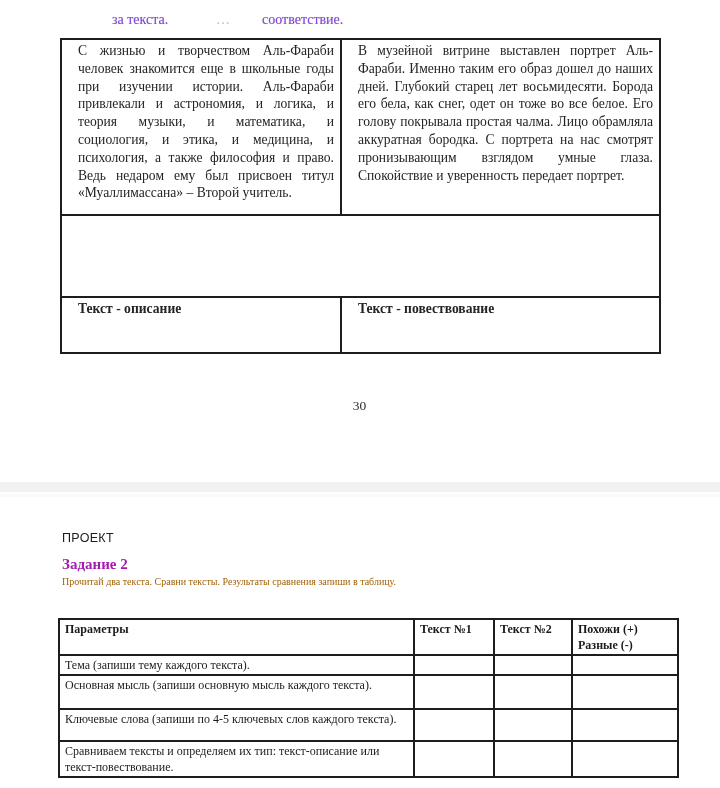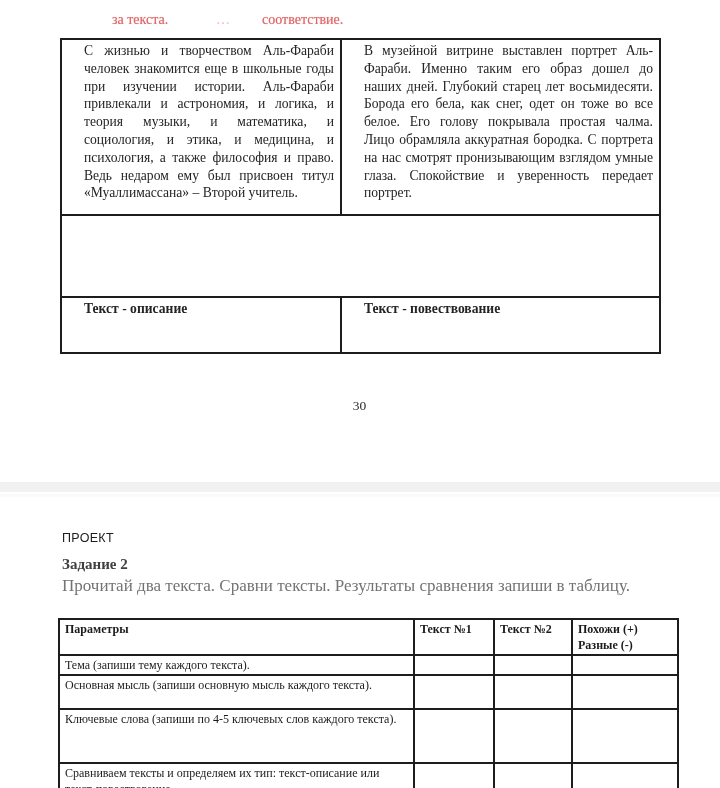--- a/index.html
+++ b/index.html
@@ -4,34 +4,34 @@
 <style>
   html,body{margin:0;padding:0;}
   body{
     width:720px;height:788px;position:relative;background:#ffffff;
     font-family:"Liberation Serif", serif;color:#242424;
     -webkit-font-smoothing:antialiased;overflow:hidden;
   }
   
   .cropped-line{
     position:absolute;top:15px;left:0;width:720px;height:17px;
-    overflow:hidden;font-size:14px;color:#ef4444;opacity:.85;
+    overflow:hidden;font-size:14px;color:#6d28d9;opacity:.85;
   }
   .cropped-line span{position:absolute;top:-3px;text-shadow:0 0 1px #aaa;}
   .frag-left{left:112px;}
   .frag-mid{left:216px;opacity:.4;letter-spacing:4px;}
   .frag-right{left:262px;}
 
   table.cmp{
     position:absolute;top:38px;left:60px;width:599px;
     border-collapse:collapse;table-layout:fixed;
   }
   table.cmp td{
     border:2px solid #1d1d1d;vertical-align:top;
-    padding:2px 6px 2px 22px;
+    padding:2px 6px 2px 16px;
     font-size:13.6px;line-height:17.8px;text-align:justify;
   }
   table.cmp col.c1{width:280px;}
   table.cmp col.c2{width:319px;}
   td.answer-space{height:76px;}
   td.texttype{
     height:50px;vertical-align:middle;text-align:center;
     font-weight:bold;font-size:13.8px;border-radius:15px;
   }
   .page-number{
@@ -44,45 +44,45 @@
   .sep-band.b2{top:494px;height:3px;background:#fafafa;}
 
   
   .project-label{
     position:absolute;top:531px;left:62px;
     font-family:"Liberation Sans", sans-serif;font-size:12.5px;color:#1c1c1c;
     letter-spacing:.3px;
   }
   .task-title{
     position:absolute;top:556px;left:62px;
-    font-weight:bold;font-size:15px;color:#404040;
+    font-weight:bold;font-size:15px;color:#a21caf;
   }
   .task-instruction{
     position:absolute;top:576px;left:62px;width:600px;
-    font-size:17px;color:#737373;
+    font-size:10px;color:#a16207;
   }
   table.params{
     position:absolute;top:618px;left:58px;width:619px;
     border-collapse:collapse;table-layout:fixed;
   }
   table.params td,table.params th{
     border:2px solid #1d1d1d;vertical-align:top;
     padding:1px 4px 1px 5px;font-size:12px;line-height:16px;
     text-align:left;font-weight:normal;color:#1b1b1b;
   }
   table.params th{font-weight:bold;}
   table.params col.p1{width:355px;}
   table.params col.p2{width:80px;}
   table.params col.p3{width:78px;}
   table.params col.p4{width:106px;}
   th.center{text-align:center;margin-left:44px;}
   tr.hdr{height:32px;}
   tr.r1{height:19px;}
   tr.r2{height:34px;border-radius:7px;}
-  tr.r3{height:54px;}
+  tr.r3{height:32px;}
   tr.r4{height:28px;margin-top:30px;}
 </style>
 </head>
 <body>
 
 <div>
 
   <div class="cropped-line">
     <span class="frag-left">за текста.</span>
     <span class="frag-mid">…</span>

